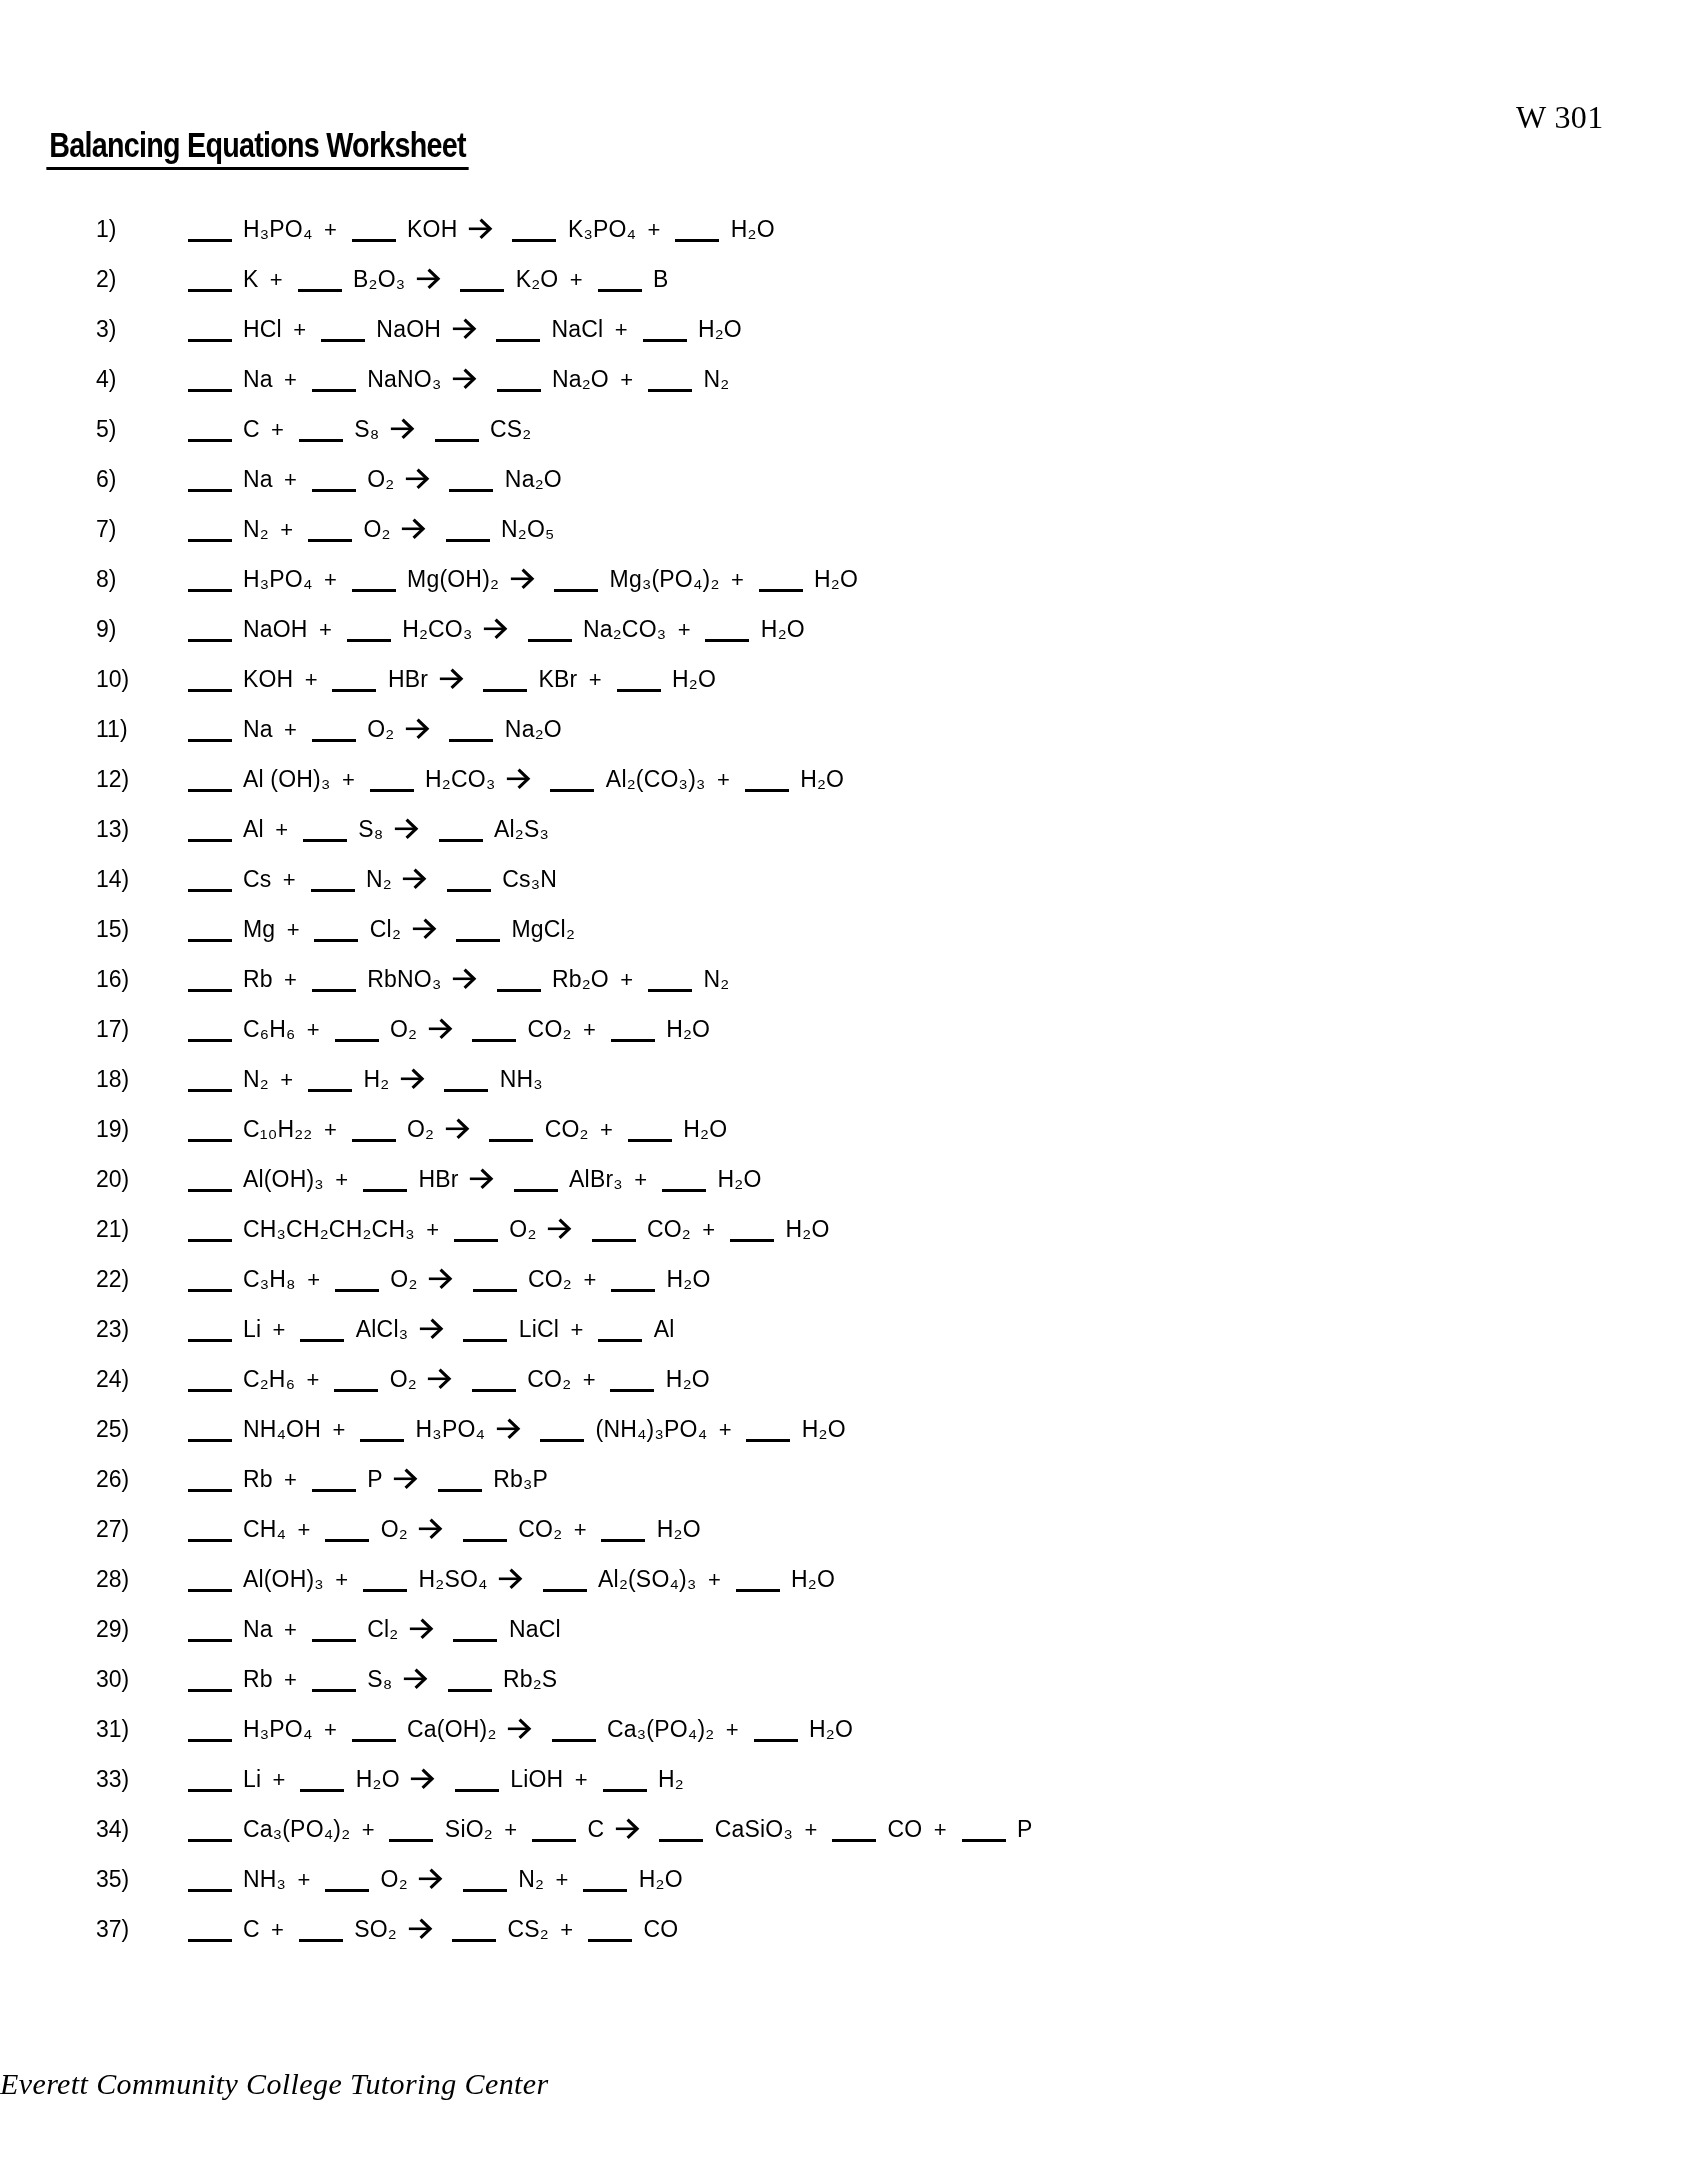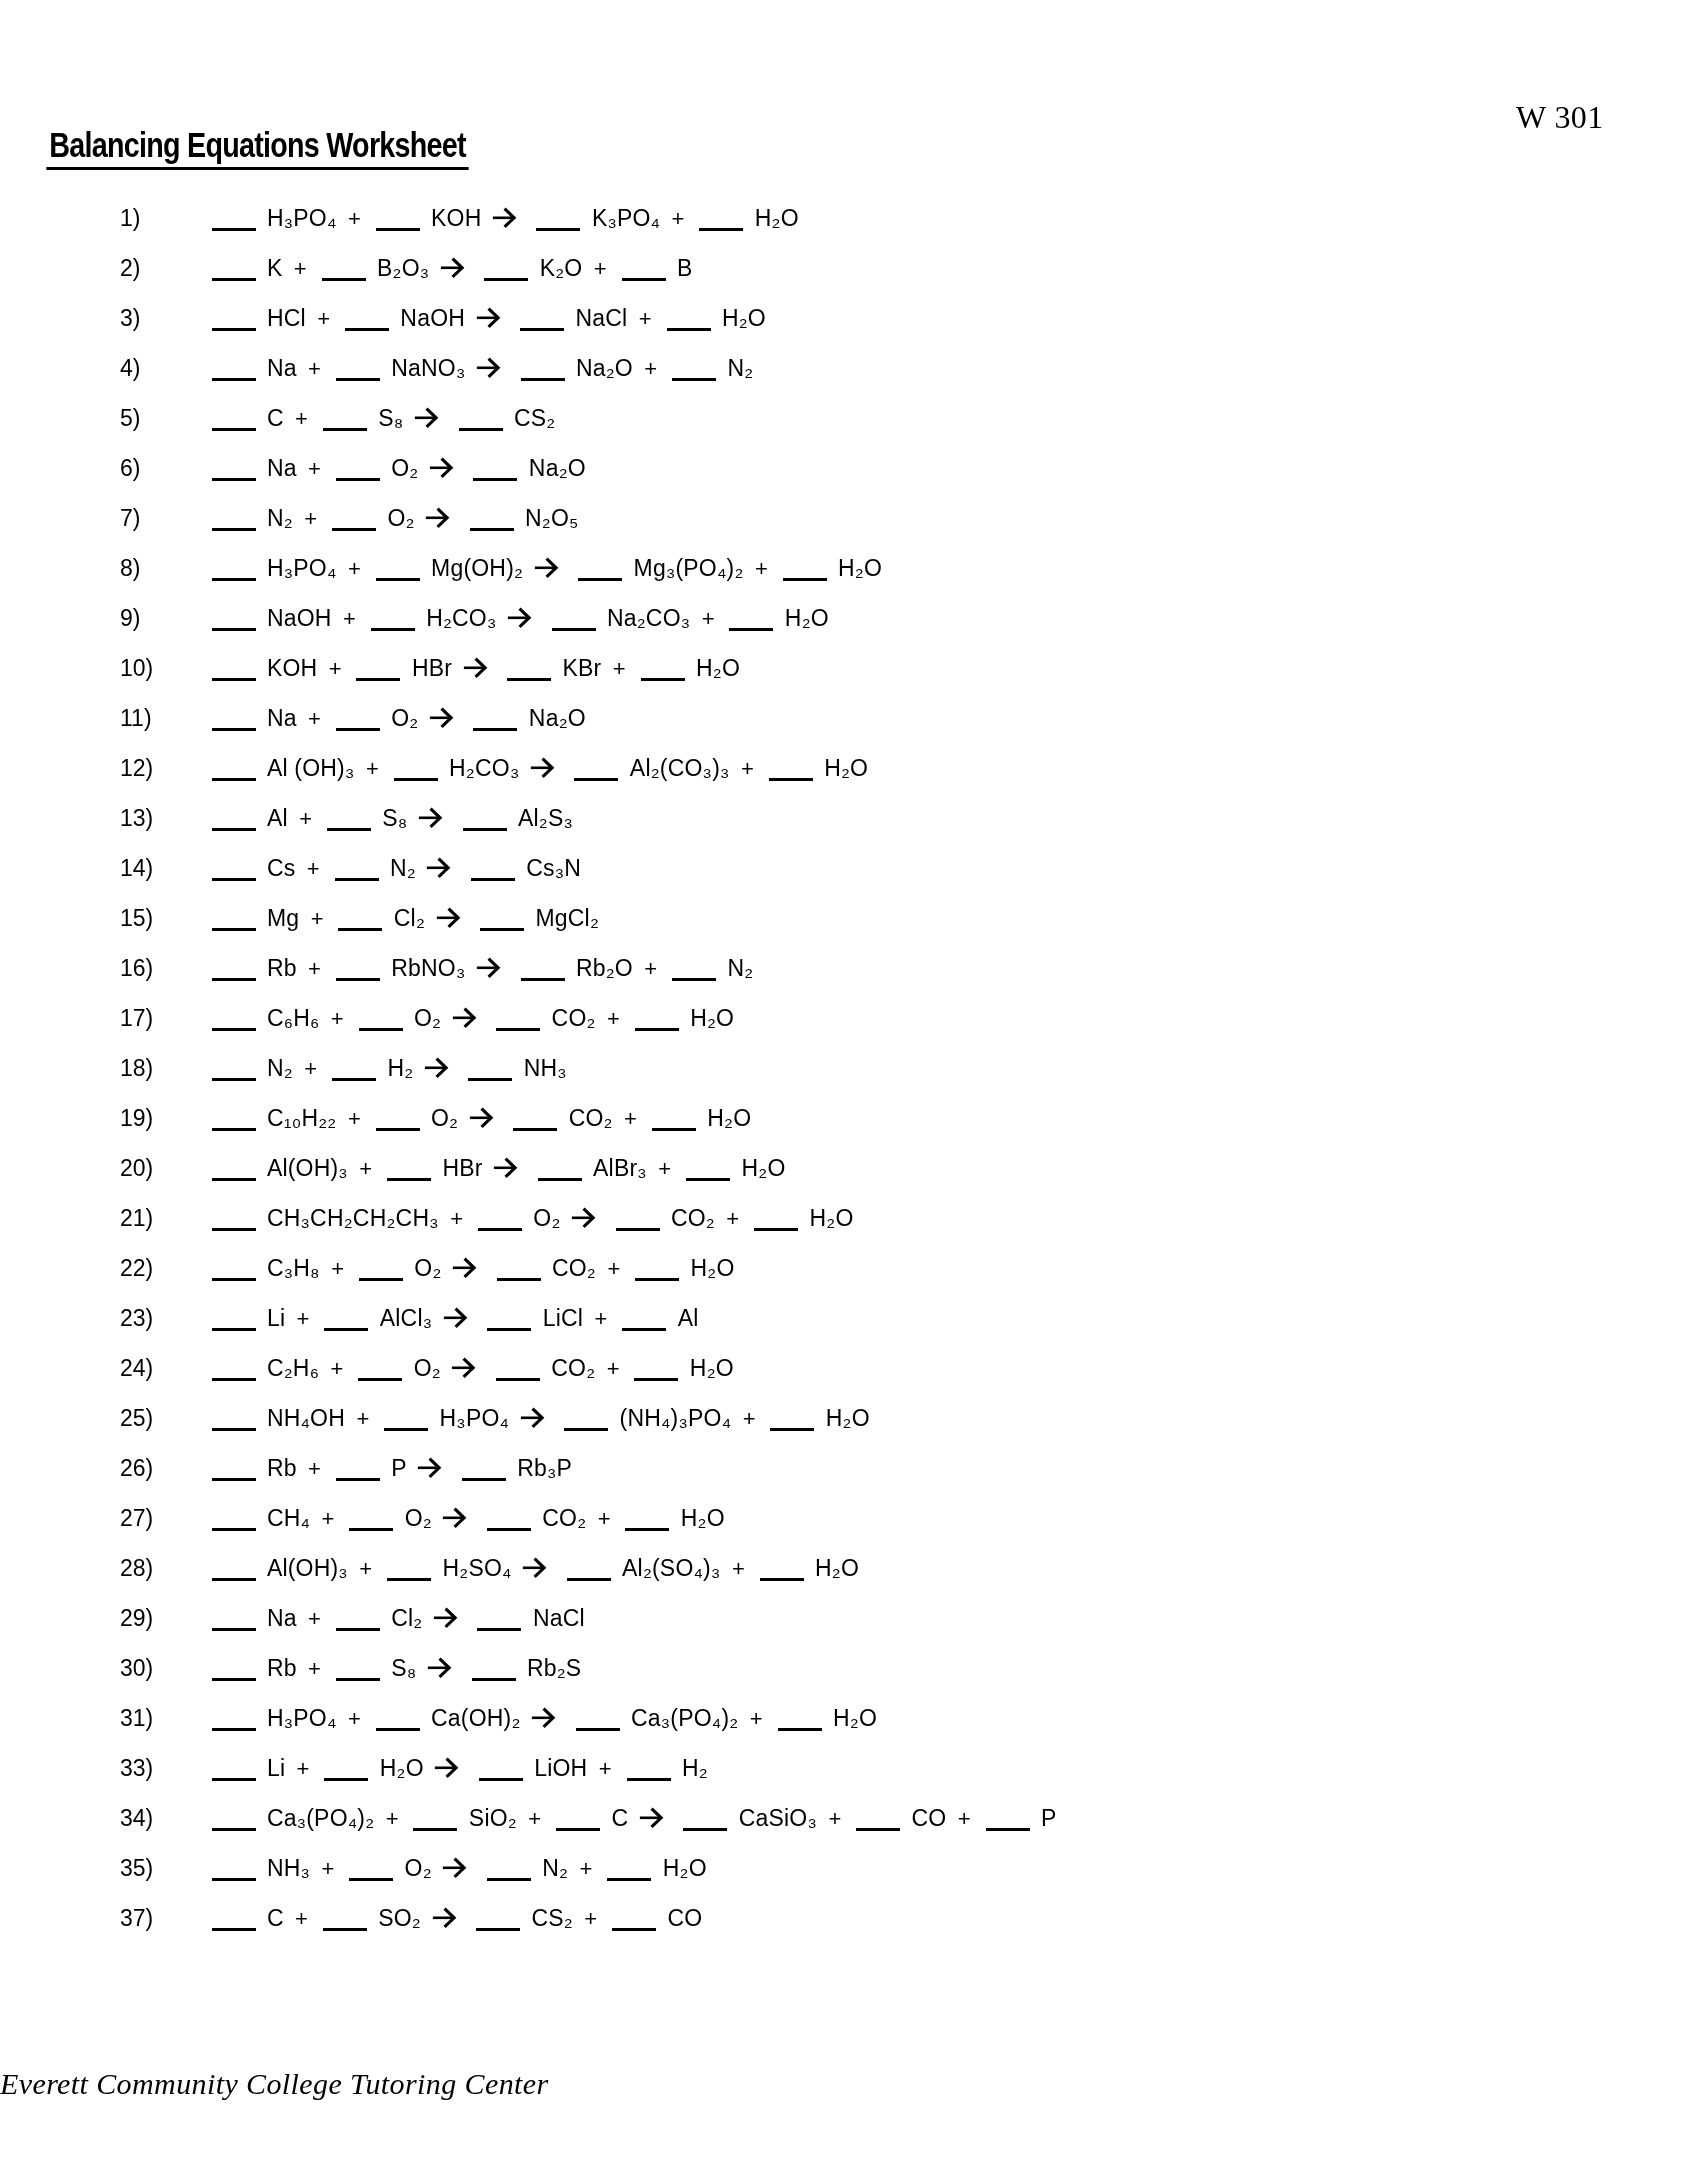--- a/index.html
+++ b/index.html
@@ -18,22 +18,22 @@
   }
   .title{
     display:inline-block;
     font-size:35px;font-weight:bold;letter-spacing:-0.9px;
     transform:scaleX(0.82);transform-origin:center;
     border-bottom:3.5px solid #000;padding:0 3.5px 1.7px 3.5px;
     white-space:nowrap;
   }
   .eq-list{position:absolute;top:194px;left:0;width:1687px;}
   .eq-row{
-    height:50px;line-height:48px;
-    padding-left:120px;white-space:nowrap;
+    height:50px;line-height:71px;
+    padding-left:96px;white-space:nowrap;
     font-size:23px;
   }
   .eq-num{display:inline-block;width:88px;}
   .blank{
     display:inline-block;width:44px;height:4.4px;
     border-bottom:3.5px solid #000;
     vertical-align:-5.2px;margin:0 11.4px 0 3.5px;
   }
   .formula{letter-spacing:0.2px;}
   .plus{margin:0 11.4px;font-size:22px;}

